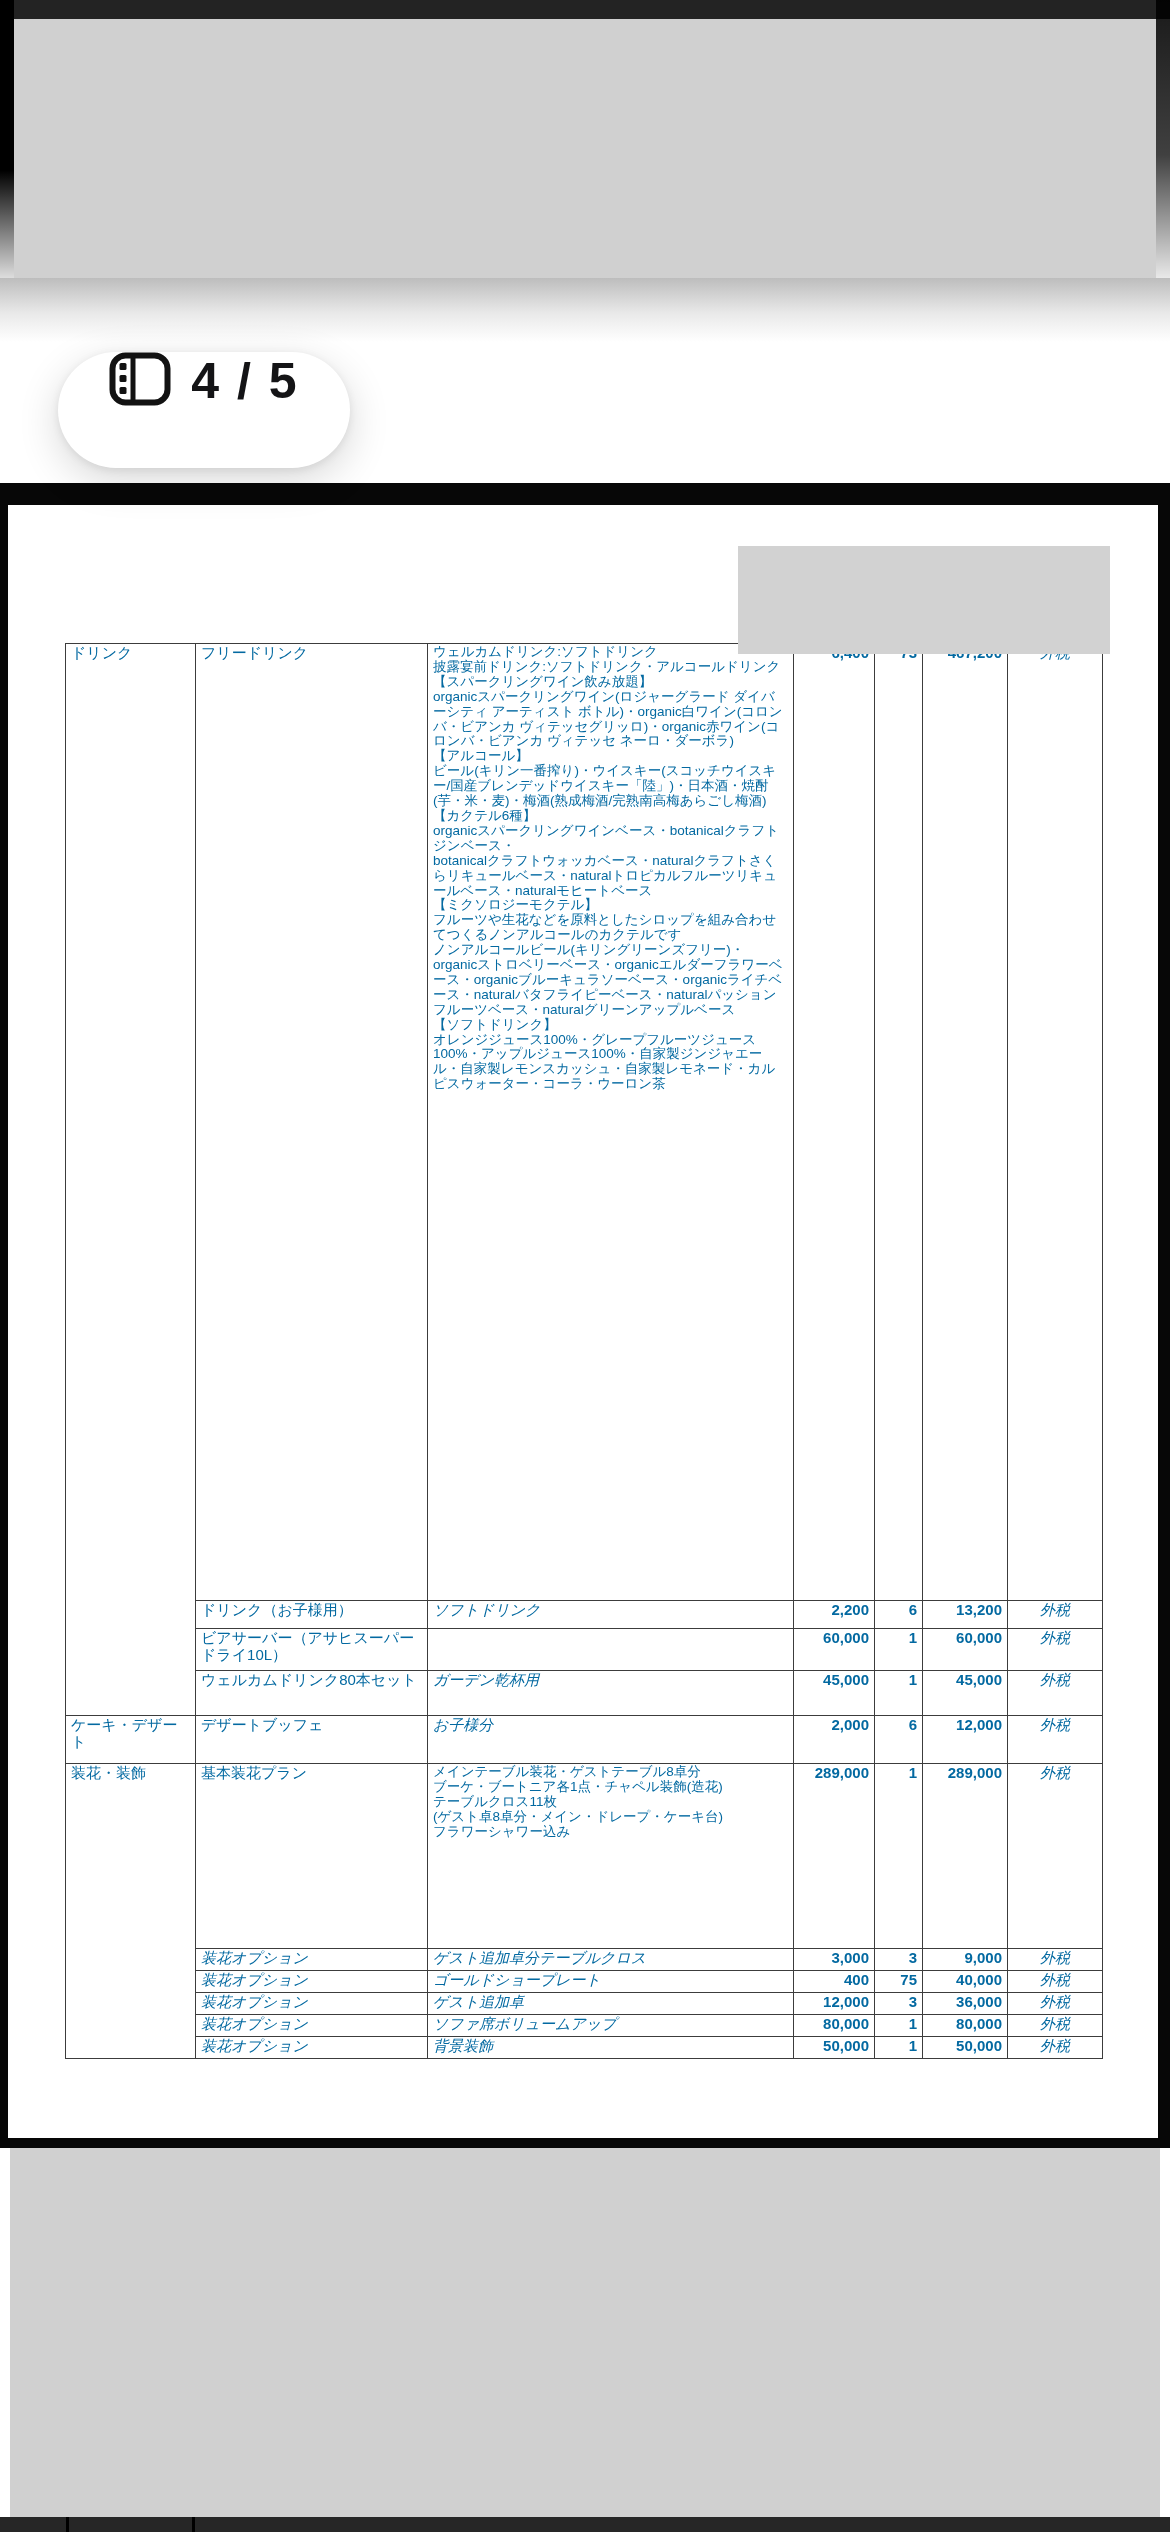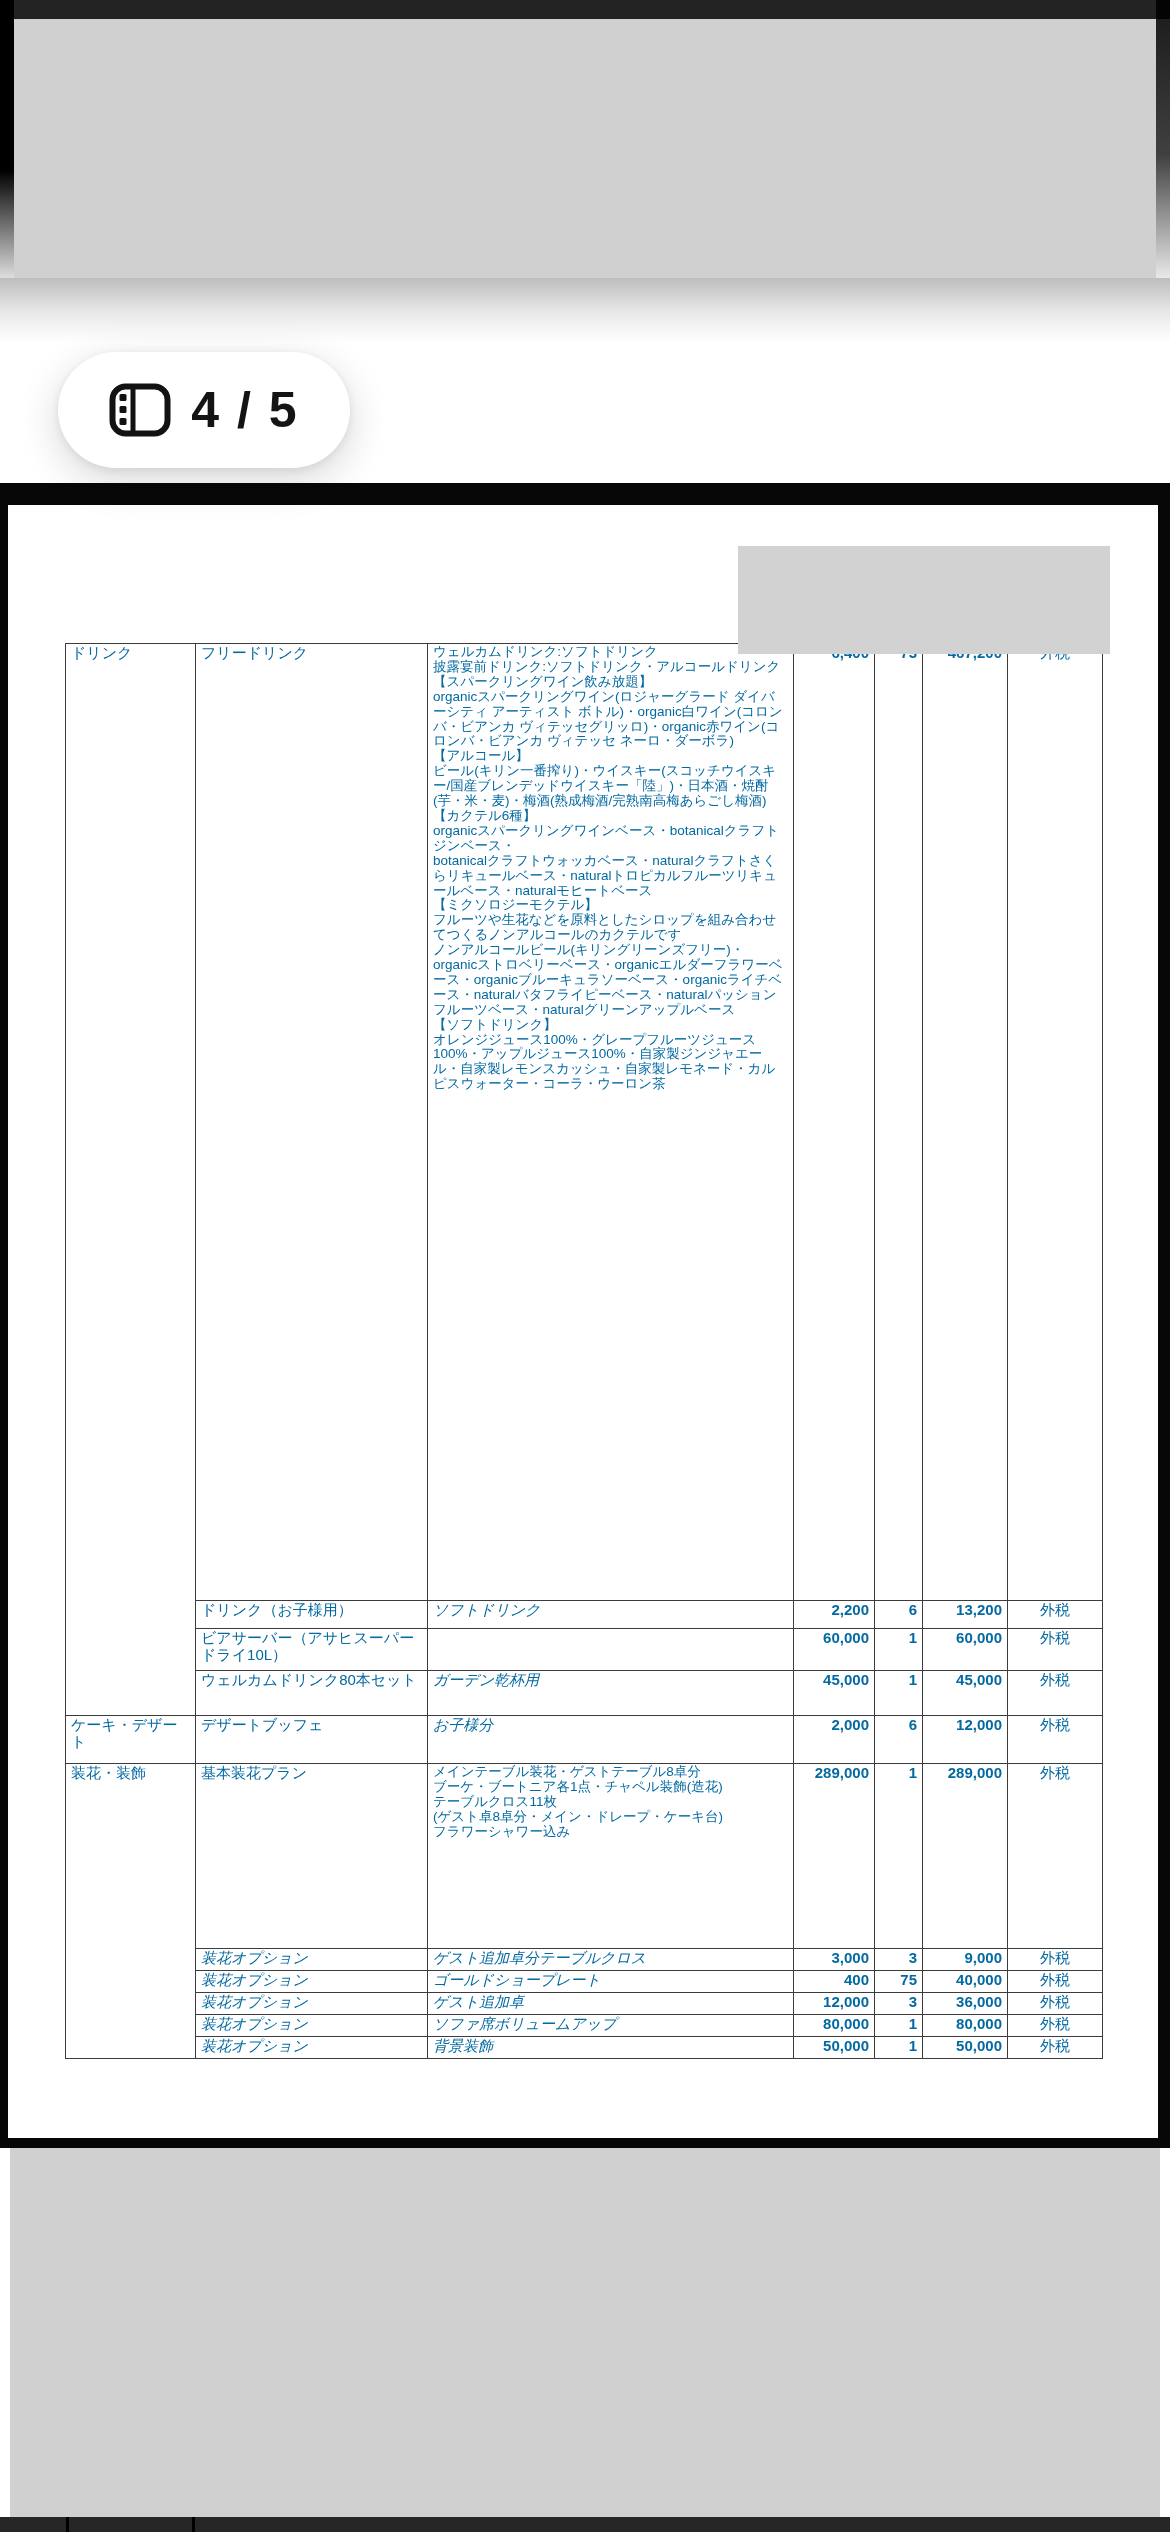--- a/index.html
+++ b/index.html
@@ -16,40 +16,40 @@
     background:linear-gradient(to bottom,#000 0%,#000 55%,rgba(0,0,0,0) 95%);}
   .edge-shade-right{position:absolute;right:0;top:0;width:14px;height:310px;
     background:linear-gradient(to bottom,rgba(0,0,0,.9) 0%,rgba(0,0,0,.75) 50%,rgba(0,0,0,0) 95%);}
   .prev-shadow{position:absolute;left:0;top:278px;width:1170px;height:64px;
     background:linear-gradient(to bottom,#bdbdbd 0%,#e9e9e9 55%,#ffffff 100%);}
   
   .pill{
     position:absolute;left:58px;top:352px;width:292px;height:116px;z-index:6;
     background:#ffffff;border-radius:58px;
     box-shadow:0 12px 42px rgba(0,0,0,.16),0 2px 8px rgba(0,0,0,.08);
-    display:flex;align-items:center;justify-content:center;gap:20px;
+    display:flex;justify-content:center;gap:20px;
   }
   .pill .lbl{font-size:50px;font-weight:600;color:#141416;letter-spacing:2px;white-space:nowrap;}
   
   .backdrop{position:absolute;left:0;top:483px;width:1170px;height:1665px;background:#070707;}
   .cur-page{position:absolute;left:8px;top:505px;width:1150px;height:1633px;background:#ffffff;z-index:1;}
   .redacted{position:absolute;left:738px;top:546px;width:372px;height:108px;background:#d2d2d2;z-index:3;}
   
   table.price{
     position:absolute;left:65px;top:643px;width:1037px;z-index:2;
     border-collapse:collapse;table-layout:fixed;
     font-size:15px;line-height:1.13;color:#0369a1;
   }
   table.price td{border:1px solid #3c3c3c;padding:1px 5px;vertical-align:top;overflow:hidden;}
   tr.r0{height:957px;} tr.r1{height:28px;} tr.r2{height:42px;} tr.r3{height:45px;}
   tr.r4{height:48px;} tr.r5{height:185px;}
   tr.ropt{height:22px;}
   td.desc{white-space:pre-line;font-size:13.5px;line-height:14.9px;vertical-align:middle;}
   td.num{text-align:right;vertical-align:middle;padding-right:6px;font-weight:bold;}
-  td.tax{text-align:center;vertical-align:middle;}
+  td.tax{text-align:center;vertical-align:middle;font-style:italic;}
   td.mid{vertical-align:middle;font-style:italic;}
   
   .next-page{position:absolute;left:10px;top:2148px;width:1150px;height:369px;background:#d0d0d0;z-index:1;}
   .gap-bottom{position:absolute;left:0;top:2517px;width:1170px;height:15px;background:#262626;z-index:2;}
   .tick{position:absolute;top:0;width:3px;height:15px;background:#000;}
   .tick.t1{left:66px;} .tick.t2{left:192px;}
 </style>
 </head>
 <body>
 

